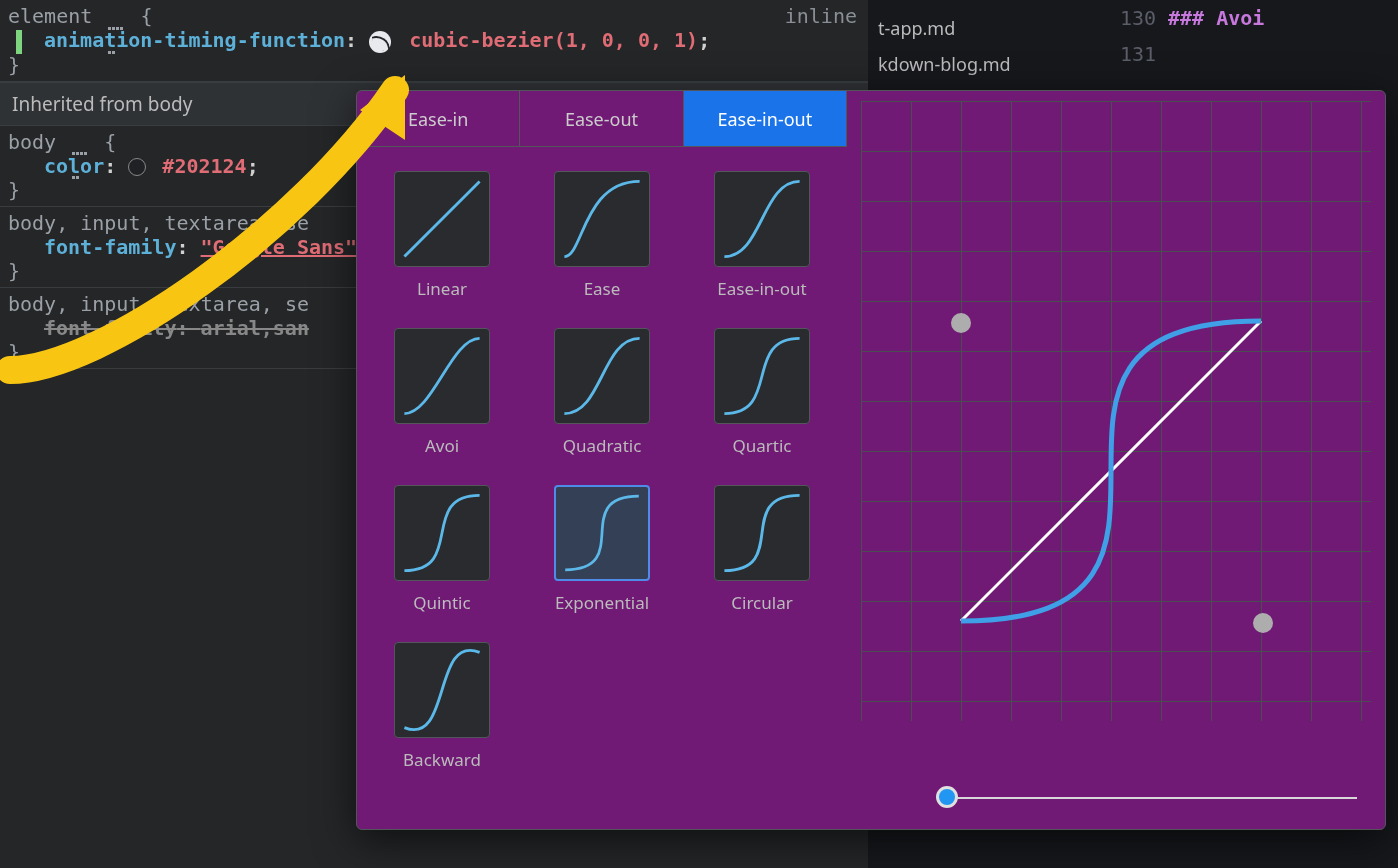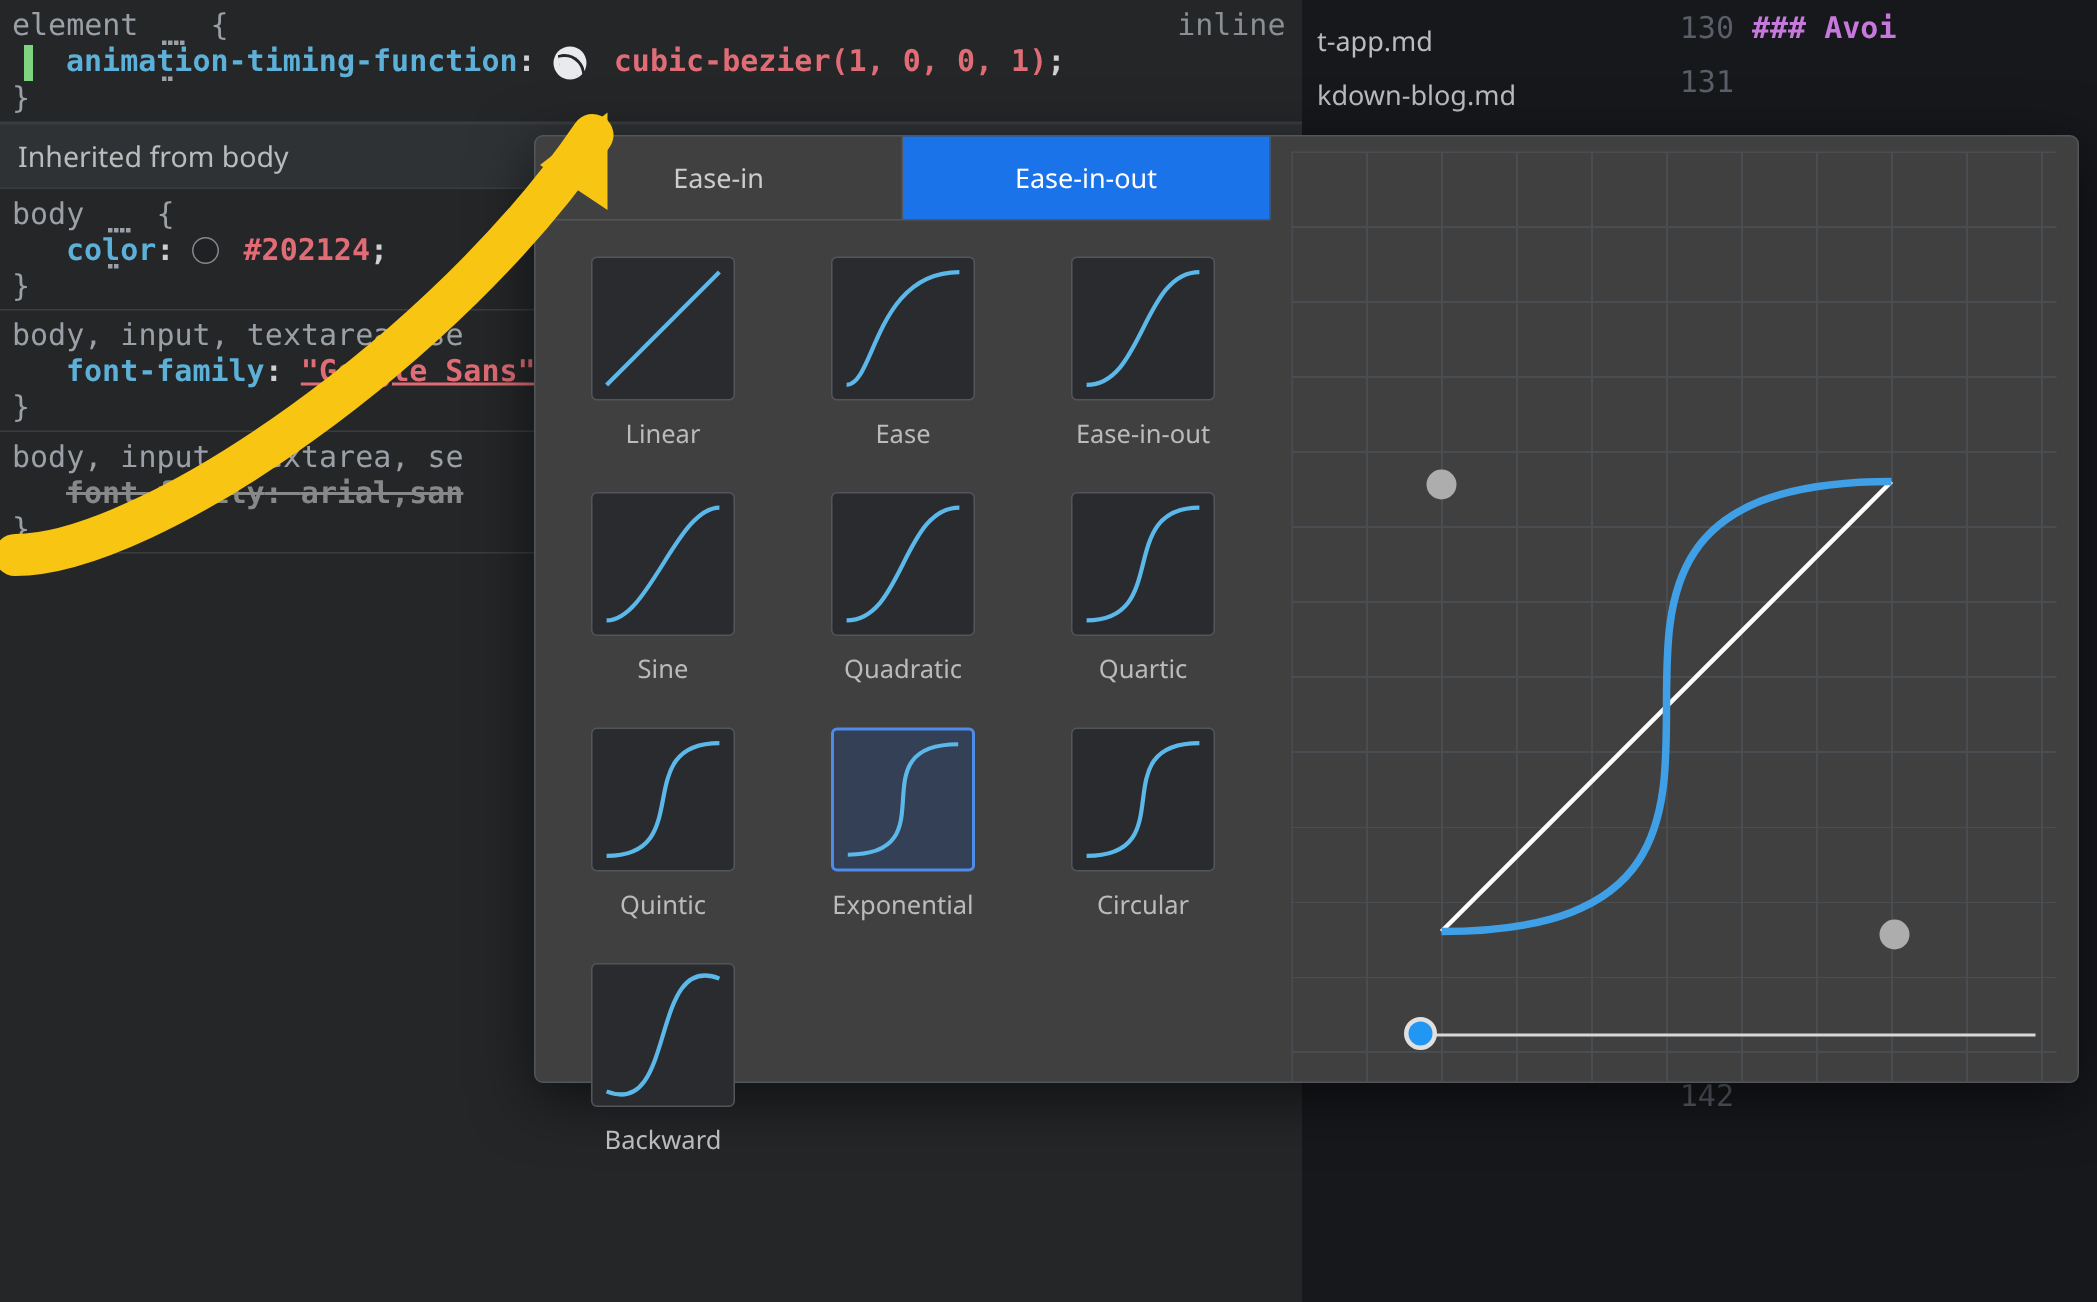--- a/index.html
+++ b/index.html
@@ -145,22 +145,22 @@
 }
 .file-tab {
   padding: 6px 10px;
 }
 .editor-right .purple { color: #c678dd; font-weight: bold; }
 .bezier-popup {
   position: absolute;
   left: 356px;
   top: 90px;
   width: 1030px;
-  height: 632px;
-  background: #404040;
+  height: 740px;
+  background: #701a75;
   border: 1px solid #52565a;
   border-radius: 6px;
   box-shadow: 0 10px 40px rgba(0,0,0,0.6);
   display: flex;
 }
 .bezier-left {
   width: 490px;
   padding: 0;
 }
 .tabs {
@@ -342,20 +342,21 @@
   </div>
   <div class="editor-text">
     <div><span class="purple">### Avoi</span></div>
   </div>
 </div>
 
 <div class="bezier-popup">
   <div class="bezier-left">
     <div class="tabs">
       <div class="tab">Ease-in</div>
+      <div class="tab">Ease-out</div>
       <div class="tab active">Ease-in-out</div>
     </div>
     <div class="preset-grid">
       <div class="preset">
         <div class="preset-thumb"><svg viewBox="0 0 100 100">
               <path d="M10 90 L90 10" stroke="#5bb8e8" stroke-width="3" fill="none"></path>
             </svg></div>
         <div class="preset-label">Linear</div>
       </div>
       <div class="preset">
@@ -367,21 +368,21 @@
       <div class="preset">
         <div class="preset-thumb"><svg viewBox="0 0 100 100">
               <path d="M10 90 C50 90 50 10 90 10" stroke="#5bb8e8" stroke-width="3" fill="none"></path>
             </svg></div>
         <div class="preset-label">Ease-in-out</div>
       </div>
       <div class="preset">
         <div class="preset-thumb"><svg viewBox="0 0 100 100">
               <path d="M10 90 C40 90 60 10 90 10" stroke="#5bb8e8" stroke-width="3" fill="none"></path>
             </svg></div>
-        <div class="preset-label">Sine</div>
+        <div class="preset-label">Avoi</div>
       </div>
       <div class="preset">
         <div class="preset-thumb"><svg viewBox="0 0 100 100">
               <path d="M10 90 C50 90 50 10 90 10" stroke="#5bb8e8" stroke-width="3" fill="none"></path>
             </svg></div>
         <div class="preset-label">Quadratic</div>
       </div>
       <div class="preset">
         <div class="preset-thumb"><svg viewBox="0 0 100 100">
               <path d="M10 90 C70 90 30 10 90 10" stroke="#5bb8e8" stroke-width="3" fill="none"></path>

